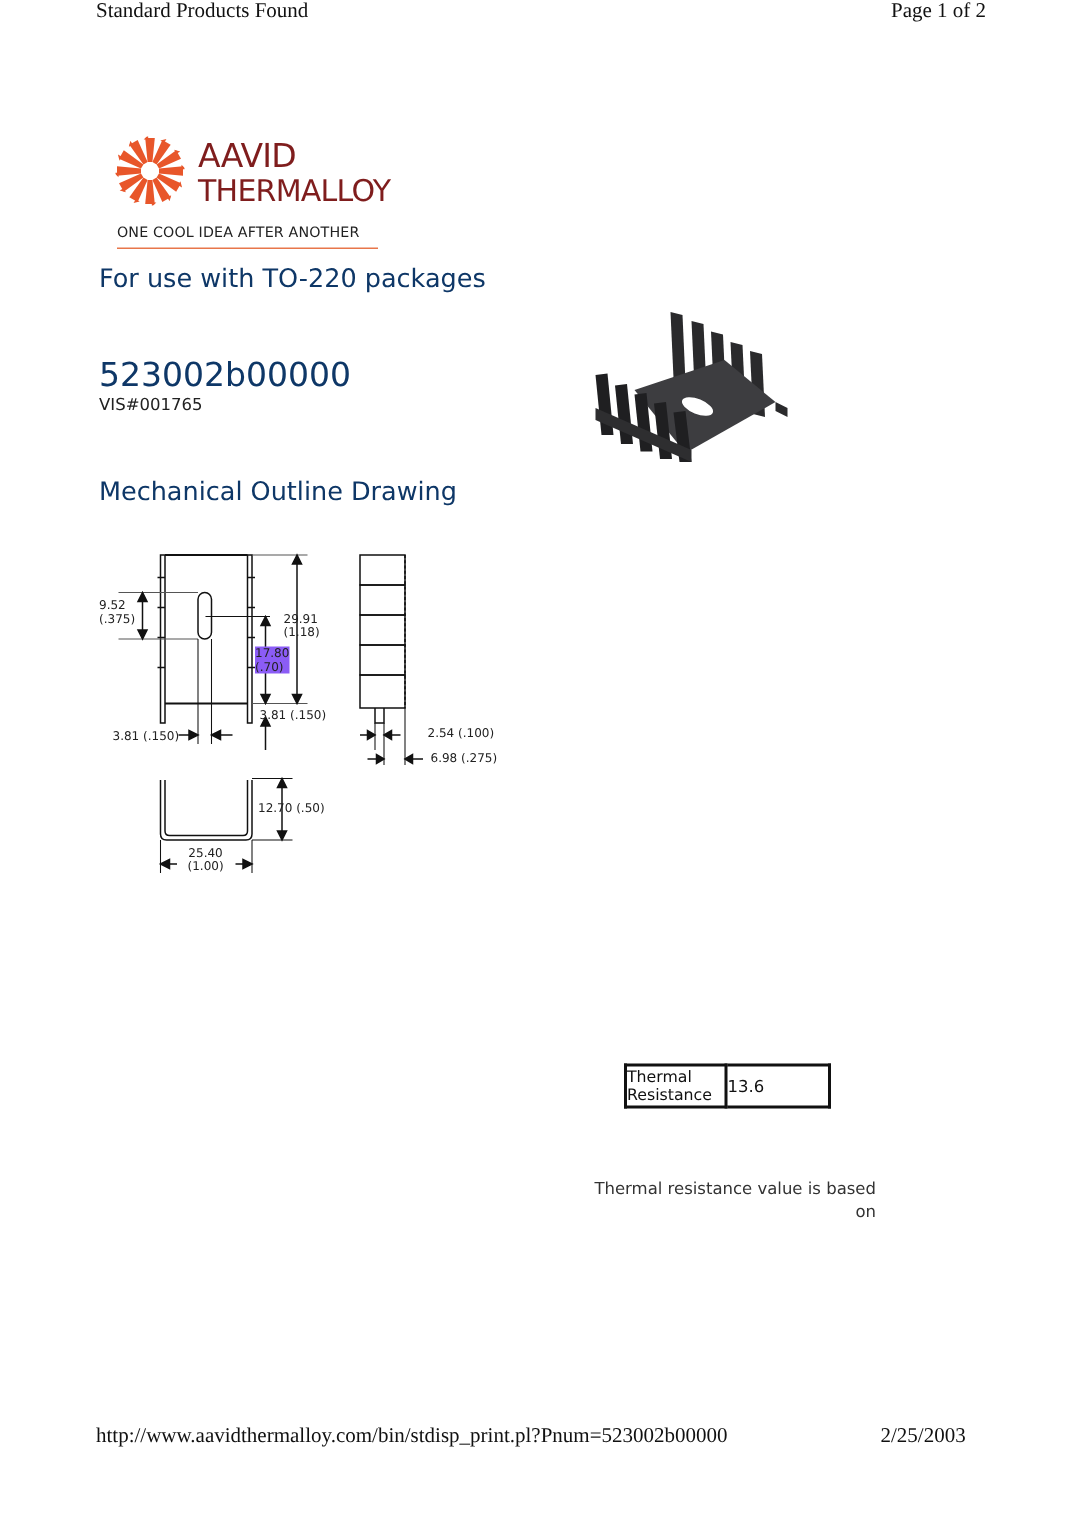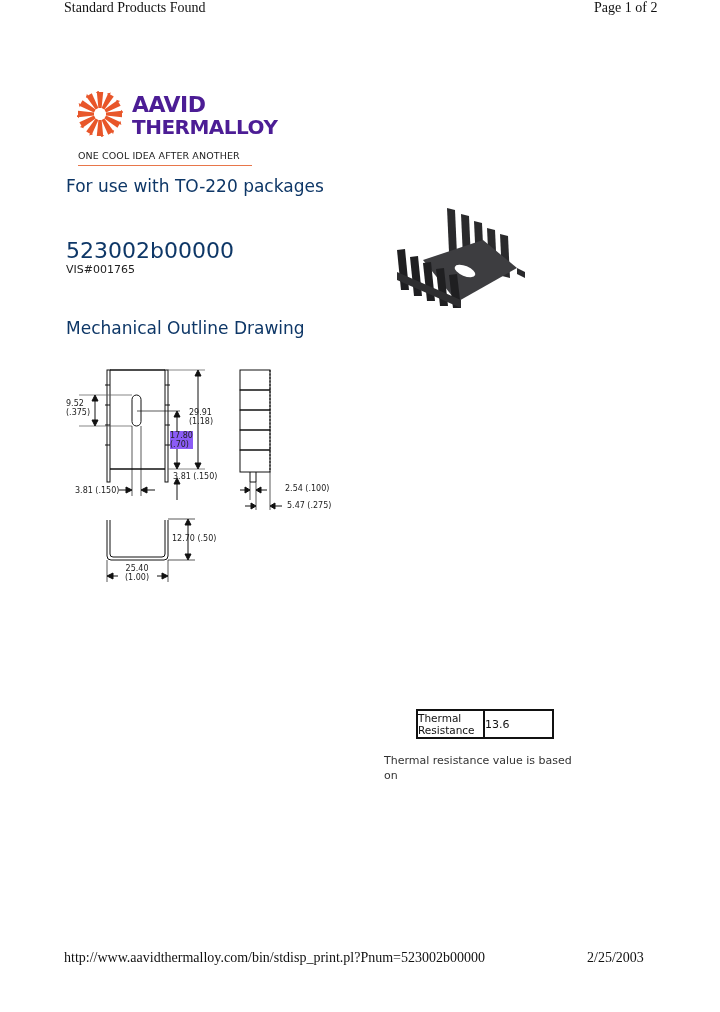--- a/index.html
+++ b/index.html
@@ -1,29 +1,29 @@
 <!DOCTYPE html>
 <html><head>
 <meta charset="utf-8">
 <style>
   html, body { margin:0; padding:0; background:#ffffff; }
   body { width:720px; height:1012px; position:relative; overflow:hidden; font-family:"DejaVu Sans", sans-serif; }
   .abs { position:absolute; }
   .print-hdr { font-family:"Liberation Serif", serif; font-size:14px; color:#111; top:0px; }
   .print-ftr { font-family:"Liberation Serif", serif; font-size:14px; color:#111; top:950px; }
   .blue { color:#0e3767; }
-  .logo-word { font-family:"DejaVu Sans", sans-serif; color:#4c1d95; font-weight:bold; letter-spacing:-0.5px; }
+  .logo-word { font-family:"DejaVu Sans", sans-serif; color:#7f1d1d; font-weight:normal; letter-spacing:-0.5px; }
   .tagline { font-family:"DejaVu Sans", sans-serif; font-size:9.5px; color:#222; letter-spacing:0.1px; }
   .orange-rule { height:1px; background:#e8764a; }
   .h-title { font-size:17px; }
   .part { font-size:22px; }
   .vis { font-size:11px; color:#222; }
   table.tr { border-collapse:collapse; font-size:10.5px; color:#111; }
   table.tr td { border:2px solid #111; padding:0; }
-  .note { font-size:11px; color:#333; text-align:left; line-height:15px; }
+  .note { font-size:11px; color:#333; text-align:right; line-height:15px;margin-top:32px; }
 </style>
 </head>
 <body>
 
 <div class="abs print-hdr" style="left:64px;">Standard Products Found</div>
 <div class="abs print-hdr" style="left:594px;">Page 1 of 2</div>
 
 <div class="abs" style="left:77px;top:91px;width:46px;height:46px;">
   <svg width="46" height="46" viewBox="-23 -23 46 46">
     <g fill="#e8562a">
@@ -169,21 +169,21 @@
       <div>29.91</div>
       <div>(1.18)</div>
     </div>
   <div class="abs" style="left:115px;top:71px;font-size:8px;line-height:9px;color:#222;background:#8b5cf6;">
       <div>17.80</div>
       <div>(.70)</div>
     </div>
   <div class="abs" style="left:118px;top:112px;font-size:8px;color:#222;">3.81 (.150)</div>
   <div class="abs" style="left:20px;top:126px;font-size:8px;color:#222;">3.81 (.150)</div>
   <div class="abs" style="left:230px;top:124px;font-size:8px;color:#222;">2.54 (.100)</div>
-  <div class="abs" style="left:232px;top:141px;font-size:8px;color:#222;">5.47 (.275)</div>
+  <div class="abs" style="left:232px;top:141px;font-size:8px;color:#222;">6.98 (.275)</div>
   <div class="abs" style="left:117px;top:174px;font-size:8px;color:#222;">12.70 (.50)</div>
   <div class="abs" style="left:70px;top:204px;font-size:8px;line-height:9px;color:#222;text-align:center;">
       <div>25.40</div>
       <div>(1.00)</div>
     </div>
 </div>
 
 <div class="abs" style="left:416px;top:709px;">
   <table class="tr">
     <tbody>

